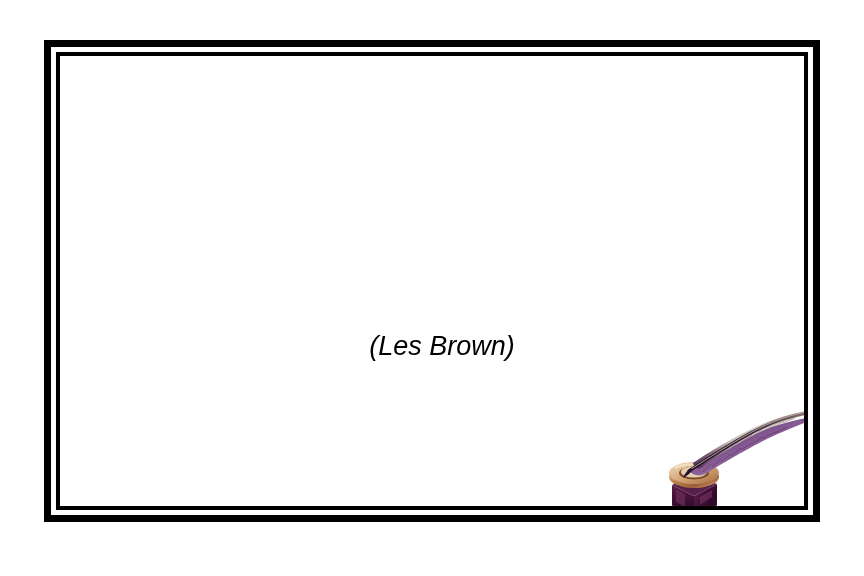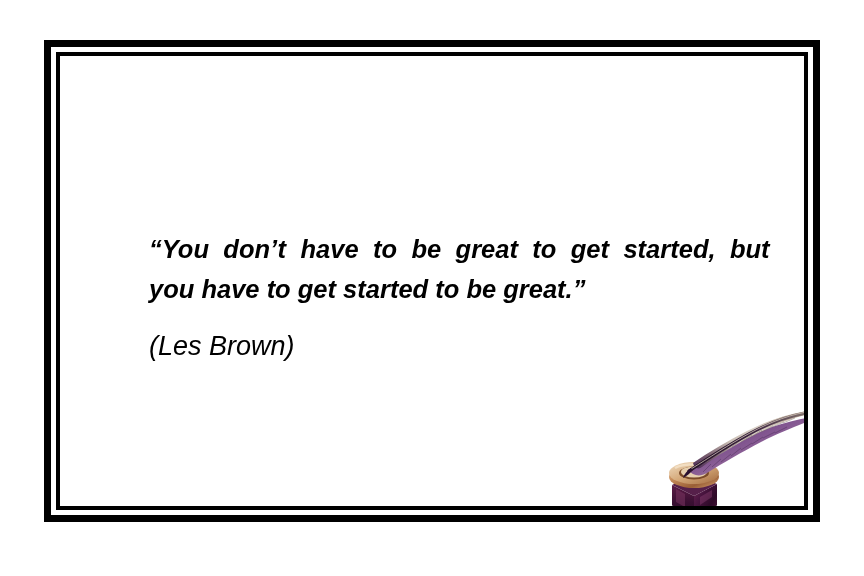--- a/index.html
+++ b/index.html
@@ -71,21 +71,21 @@
   .quote-line.justified {
     word-spacing: 7.3px;
   }
 
   
   #attribution {
     position: absolute;
     left: 89px;
     top: 272px;
     width: 586px;
-    text-align: left;
+    text-align: center;
     font-family: "Liberation Sans", sans-serif;
     font-style: italic;
     font-weight: normal;
     font-size: 27px;
     line-height: 36px;
     color: #000000;
   }
 
   
   #quill {
@@ -99,24 +99,20 @@
 </style>
 </head>
 <body>
 
 <div id="slide">
 
   <div id="frame-outer">
     <div id="frame-inner">
       <div id="canvas">
 
-        <div id="quote-block">
-          <div class="quote-line justified">“You don’t have to be great to get started, but</div>
-          <div class="quote-line">you have to get started to be great.”</div>
-        </div>
 
         <div id="attribution">(Les Brown)</div>
 
         <div id="quill">
           <svg width="200" height="130" viewBox="0 0 200 130" xmlns="http://www.w3.org/2000/svg">
             <defs>
               <linearGradient id="barbTop" x1="0" y1="1" x2="1" y2="0">
                 <stop offset="0%" stop-color="#4B2A55"></stop>
                 <stop offset="18%" stop-color="#7A6070"></stop>
                 <stop offset="38%" stop-color="#C9BDB4"></stop>

